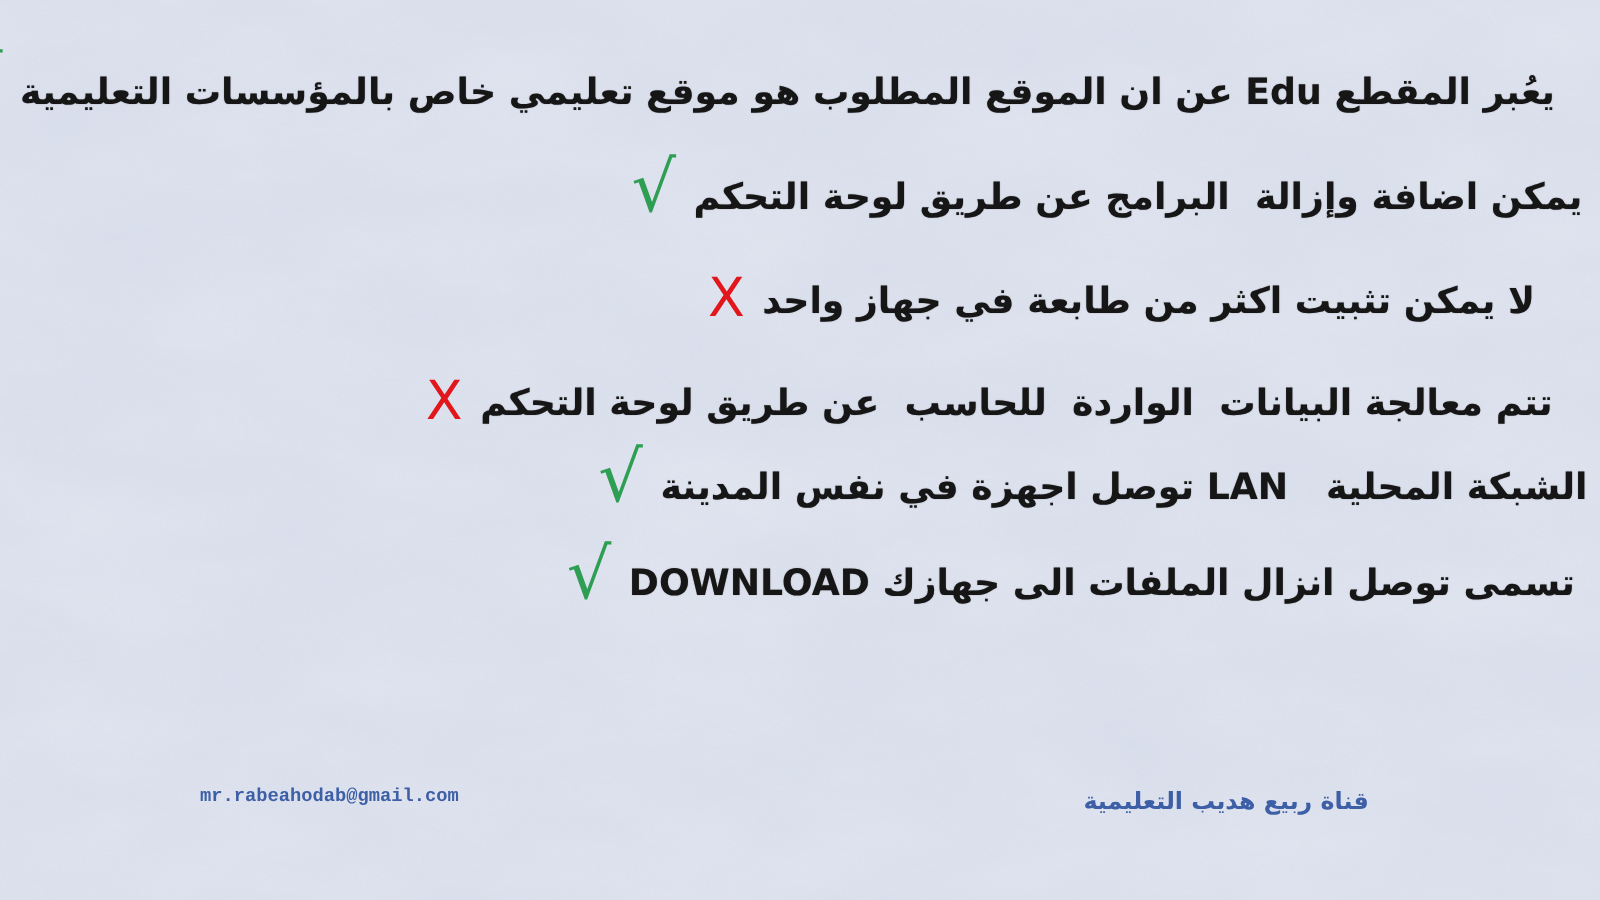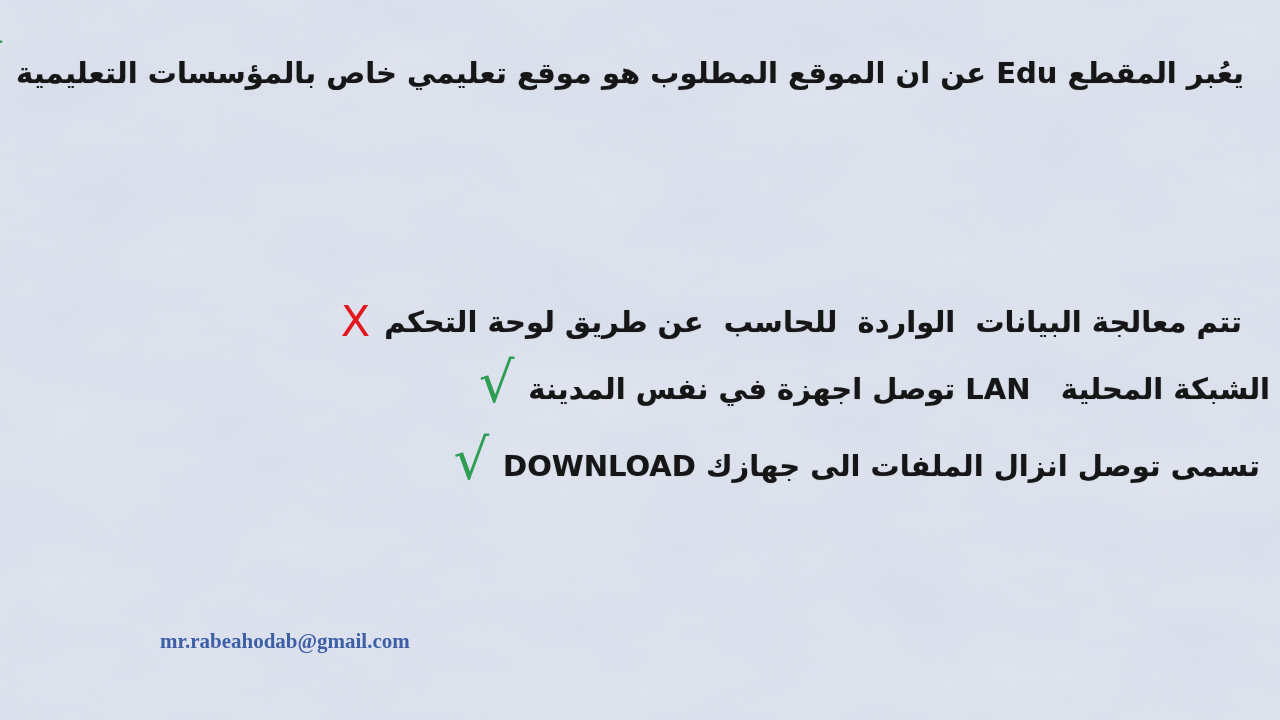--- a/index.html
+++ b/index.html
@@ -58,23 +58,23 @@
   .l2 { top: 134px; right: 14px; }
   .l3 { top: 217px; right: 52px; }
   .l4 { top: 299px; right: 38px; }
   .l5 { top: 366px; right: 10px; }
   .l6 { top: 443px; right: 20px; }
   .l7 { top: 536px; right: 34px; }
   .footer-email {
     position: absolute;
     left: 160px;
     top: 629px;
-    font-family: Liberation Serif, serif;
+    font-family: Liberation Mono, monospace;
     font-weight: bold;
-    font-size: 21px;
+    font-size: 15px;
     color: var(--footer, #3d5fa6);
   }
   .footer-channel {
     position: absolute;
     right: 185px;
     top: 630px;
     direction: rtl;
     font-family: "DejaVu Sans", sans-serif;
     font-weight: bold;
     font-size: 19px;
@@ -97,25 +97,28 @@
         <feColorMatrix type="matrix" values="0 0 0 0 0.50  0 0 0 0 0.56  0 0 0 0 0.70  0 0 0 0.45 0"></feColorMatrix>
       </filter>
     </defs>
     <rect width="1280" height="720" fill="#e3e7f1"></rect>
     <rect width="1280" height="720" filter="url(#clouds)" opacity="0.55"></rect>
     <rect width="1280" height="720" filter="url(#grain)" opacity="0.30"></rect>
   </svg>
 
   <div class="statement l1"><span>يعُبر المقطع Edu عن ان الموقع المطلوب هو موقع تعليمي خاص بالمؤسسات التعليمية</span><span class="mark check">√</span></div>
 
+  <div class="statement l2"><span>يمكن اضافة وإزالة  البرامج عن طريق لوحة التحكم</span><span class="mark check">√</span></div>
 
+  <div class="statement l3"><span>لا يمكن تثبيت اكثر من طابعة في جهاز واحد</span><span class="mark cross">X</span></div>
 
   <div class="statement l4"><span>تتم معالجة البيانات  الواردة  للحاسب  عن طريق لوحة التحكم</span><span class="mark cross">X</span></div>
 
   <div class="statement l5"><span>الشبكة المحلية   LAN توصل اجهزة في نفس المدينة</span><span class="mark check">√</span></div>
 
   <div class="statement l6"><span>تسمى توصل انزال الملفات الى جهازك DOWNLOAD</span><span class="mark check">√</span></div>
 
 
   <div class="footer-email">mr.rabeahodab@gmail.com</div>
 
+  <div class="footer-channel">قناة ربيع هديب التعليمية</div>
 
 </div>
 
 </body></html>

